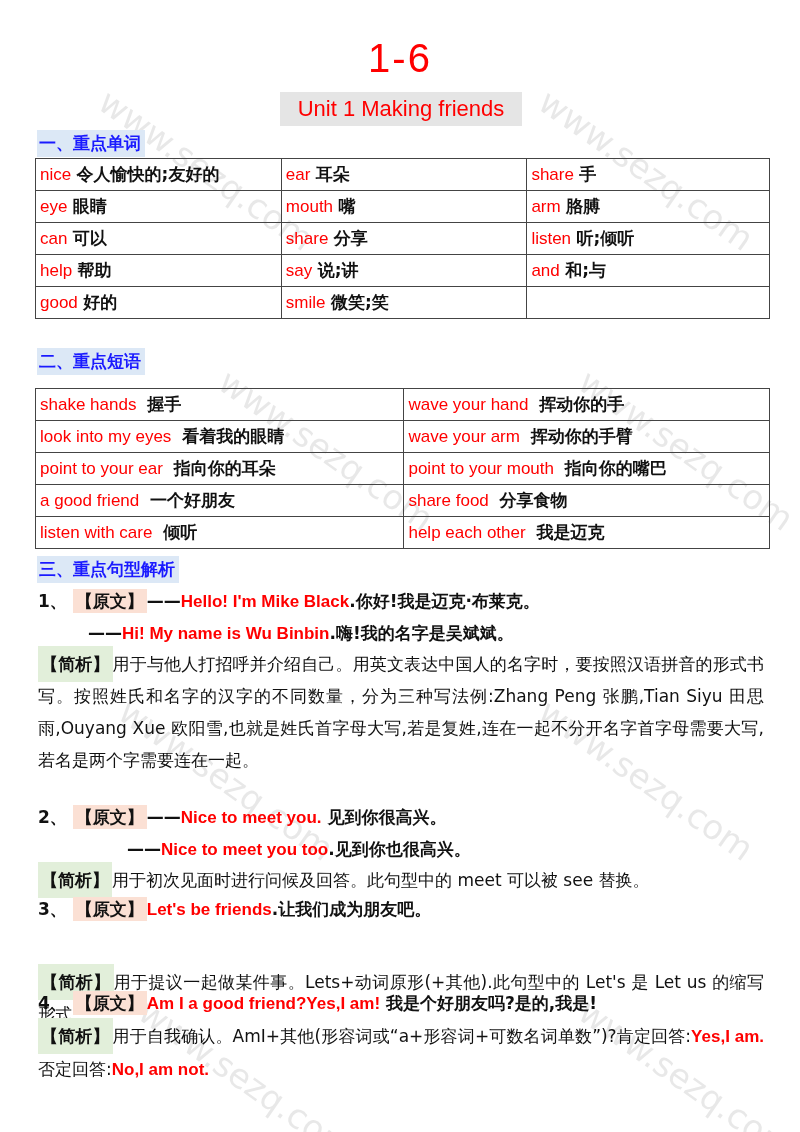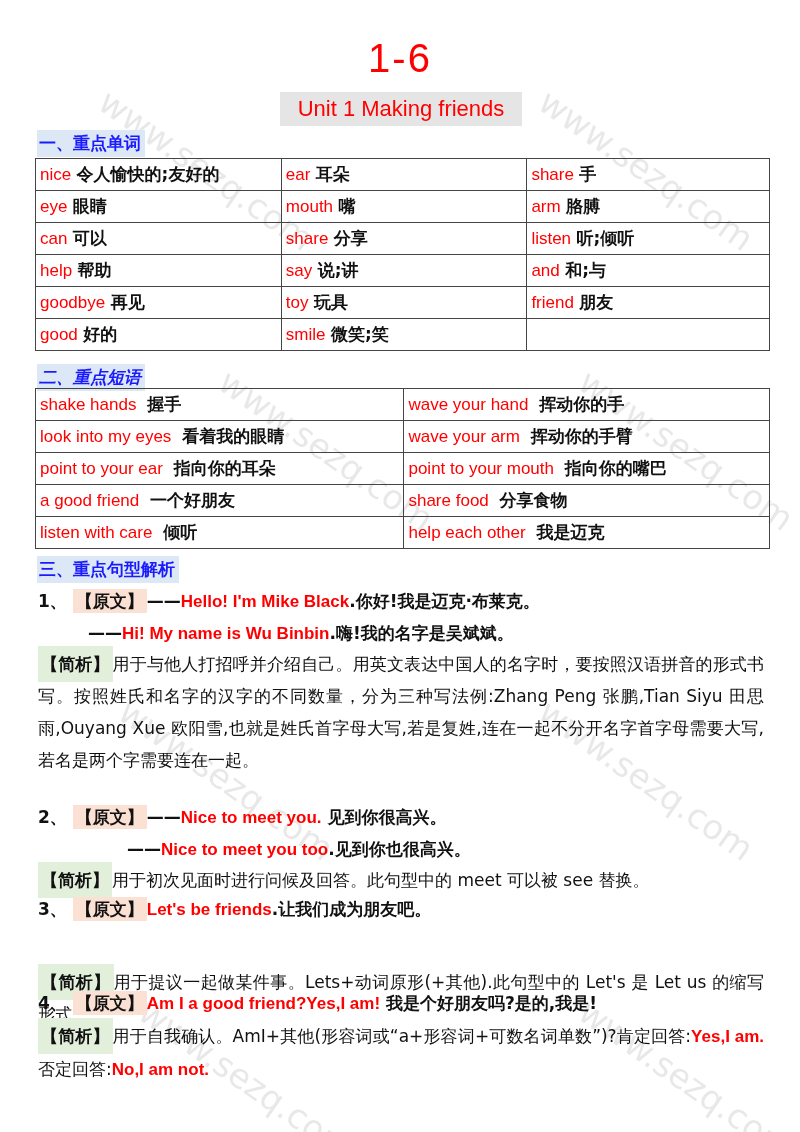--- a/index.html
+++ b/index.html
@@ -79,33 +79,28 @@
         <td><span class="en">can</span>&nbsp;<span class="zh">可以</span></td>
         <td><span class="en">share</span>&nbsp;<span class="zh">分享</span></td>
         <td><span class="en">listen</span>&nbsp;<span class="zh">听;倾听</span></td>
       </tr>
       <tr>
         <td><span class="en">help</span>&nbsp;<span class="zh">帮助</span></td>
         <td><span class="en">say</span>&nbsp;<span class="zh">说;讲</span></td>
         <td><span class="en">and</span>&nbsp;<span class="zh">和;与</span></td>
       </tr>
       <tr>
-        <td><span class="en">goodbye</span>&nbsp;<span class="zh">再见</span></td>
-        <td><span class="en">toy</span>&nbsp;<span class="zh">玩具</span></td>
-        <td><span class="en">friend</span>&nbsp;<span class="zh">朋友</span></td>
-      </tr>
-      <tr>
         <td><span class="en">good</span>&nbsp;<span class="zh">好的</span></td>
         <td><span class="en">smile</span>&nbsp;<span class="zh">微笑;笑</span></td>
         <td><span class="en"></span>&nbsp;<span class="zh"></span></td>
       </tr>
     </tbody>
 </table>
 
-<div class="section-title" style="top:364px;font-style:italic;">二、重点短语</div>
+<div class="section-title" style="top:348px;">二、重点短语</div>
 <table style="top:388px; width:735px;">
   <colgroup>
       <col style="width:369px">
       <col style="width:366px">
     </colgroup>
   <tbody id="phrase-body">
       <tr>
         <td><span class="en">shake hands</span>&nbsp;&nbsp;<span class="zh">握手</span></td>
         <td><span class="en">wave your hand</span>&nbsp;&nbsp;<span class="zh">挥动你的手</span></td>
       </tr>

